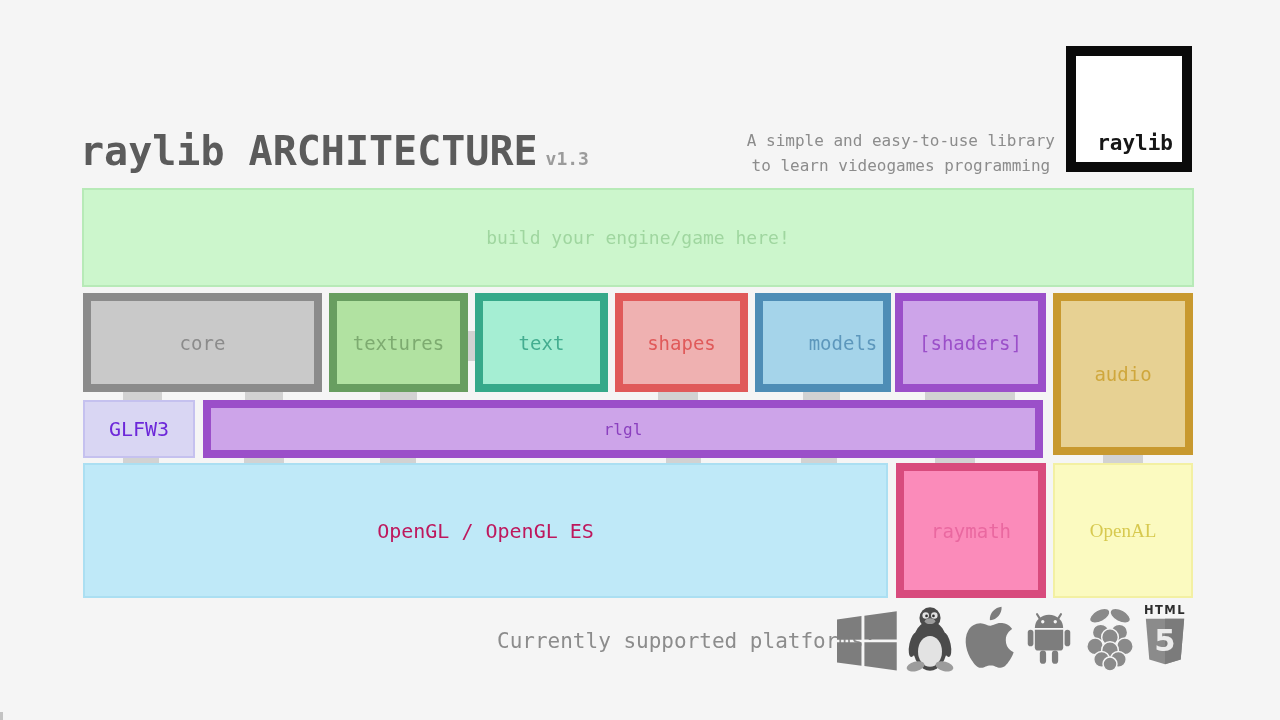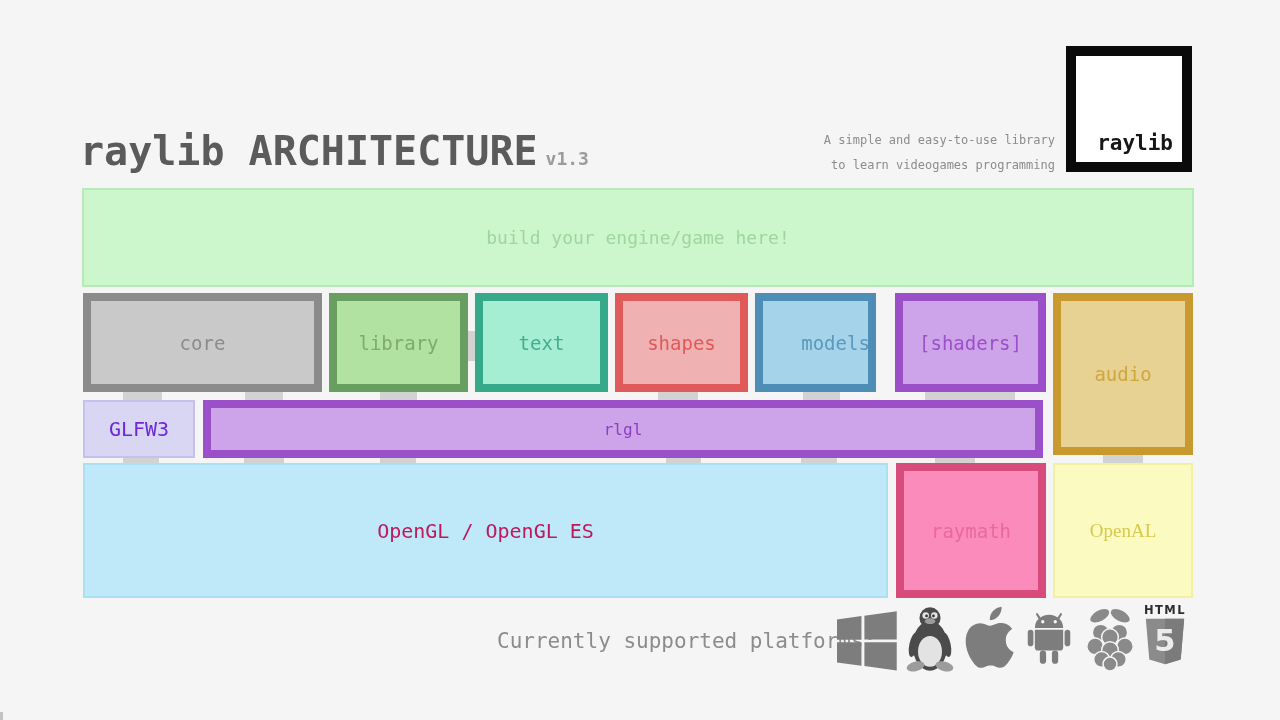--- a/index.html
+++ b/index.html
@@ -15,21 +15,21 @@
   }
   .b8{border-width:8px;align-items:center;}
   .b2{border-width:2px;}
   .lbl{white-space:nowrap;}
   .title{
     left:80px;top:128px;font-size:40px;font-weight:bold;color:#5b5b5b;
     white-space:nowrap;letter-spacing:0;
   }
   .version{font-size:18px;font-weight:bold;color:#9b9b9b;margin-left:8px;}
   .tagline{
-    right:225px;top:128px;text-align:right;font-size:12px;line-height:25px;
+    right:225px;top:128px;text-align:center;font-size:16px;line-height:25px;
     color:#8c8c8c;white-space:nowrap;margin-left:12px;
   }
   .logo{
     left:1066px;top:46px;width:126px;height:126px;box-sizing:border-box;
     border:10px solid #0a0a0a;background:#ffffff;
   }
   .logo .logo-text{
     position:absolute;right:9px;bottom:7px;font-size:21px;font-weight:bold;color:#161616;
   }
   .tab{position:absolute;background:#d2d2d2;}
@@ -75,29 +75,29 @@
   <div class="tab" style="left:1103px;top:455px;width:40px;height:8px"></div>
 
   <div class="box b2" style="left: 82px; top: 188px; width: 1112px; height: 99px; font-size: 18px; background-color: rgb(204, 246, 204); border-color: rgb(183, 234, 183); color: rgb(159, 214, 159);">
     <span class="lbl">build your engine/game here!</span>
   </div>
 
   <div class="box b8" style="left: 83px; top: 293px; width: 239px; height: 99px; font-size: 19px; background-color: rgb(201, 201, 201); border-color: rgb(139, 139, 139); color: rgb(139, 139, 139);">
     <span class="lbl">core</span>
   </div>
   <div class="box b8" style="left: 329px; top: 293px; width: 139px; height: 99px; font-size: 19px; background-color: rgb(177, 226, 161); border-color: rgb(104, 158, 96); color: rgb(125, 171, 112);">
-    <span class="lbl">library</span>
+    <span class="lbl">textures</span>
   </div>
   <div class="box b8" style="left: 475px; top: 293px; width: 133px; height: 99px; font-size: 19px; background-color: rgb(165, 238, 211); border-color: rgb(54, 169, 138); color: rgb(68, 173, 144);">
     <span class="lbl">text</span>
   </div>
   <div class="box b8" style="left: 615px; top: 293px; width: 133px; height: 99px; font-size: 19px; background-color: rgb(239, 177, 177); border-color: rgb(224, 90, 90); color: rgb(224, 90, 90);">
     <span class="lbl">shapes</span>
   </div>
-  <div class="box b8" style="left: 755px; top: 293px; width: 121px; height: 99px; font-size: 19px; background-color: rgb(165, 212, 234); border-color: rgb(78, 141, 182); color: rgb(93, 151, 188); padding-left: 40px;">
+  <div class="box b8" style="left: 755px; top: 293px; width: 136px; height: 99px; font-size: 19px; background-color: rgb(165, 212, 234); border-color: rgb(78, 141, 182); color: rgb(93, 151, 188); padding-left: 40px;">
     <span class="lbl">models</span>
   </div>
   <div class="box b8" style="left: 895px; top: 293px; width: 151px; height: 99px; font-size: 19px; background-color: rgb(205, 164, 233); border-color: rgb(155, 79, 201); color: rgb(155, 79, 201);">
     <span class="lbl">[shaders]</span>
   </div>
   <div class="box b8" style="left: 1053px; top: 293px; width: 140px; height: 162px; font-size: 19px; background-color: rgb(231, 209, 147); border-color: rgb(200, 153, 47); color: rgb(207, 167, 60);">
     <span class="lbl">audio</span>
   </div>
 
   <div class="box b2" style="left: 83px; top: 400px; width: 112px; height: 58px; font-size: 20px; background-color: rgb(217, 214, 243); border-color: rgb(197, 193, 239); color: #6d28d9;">

